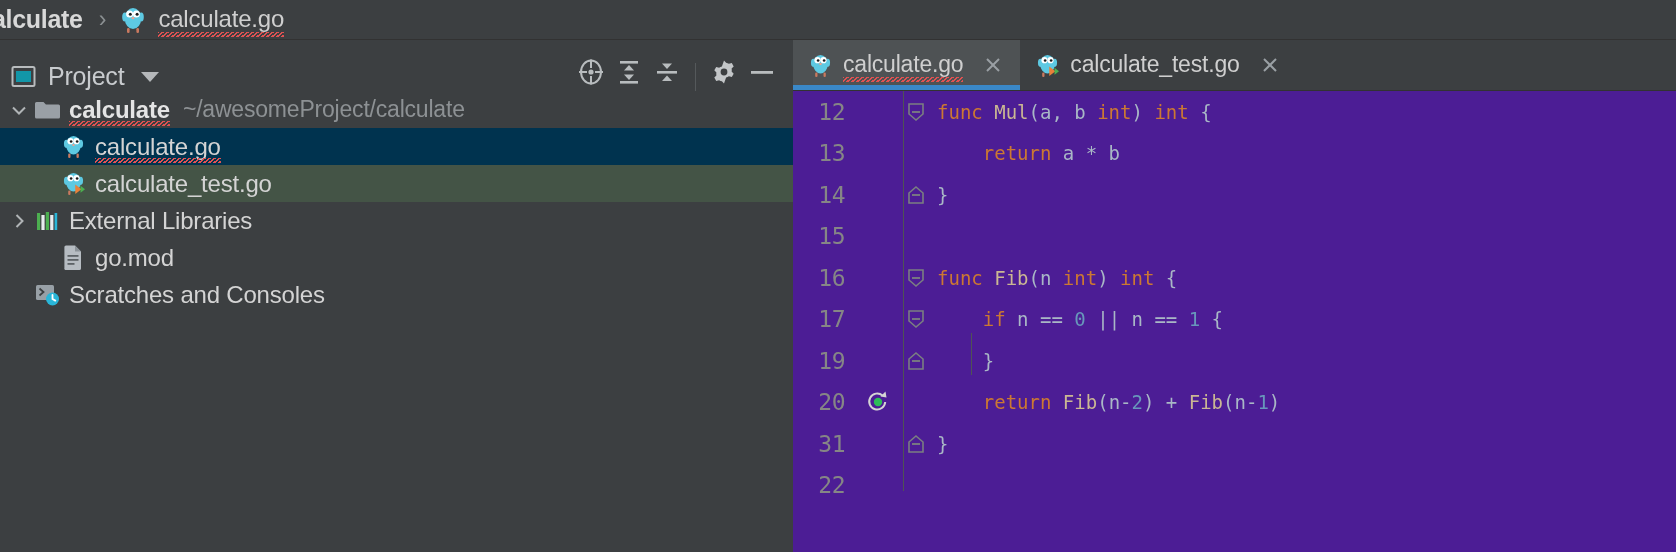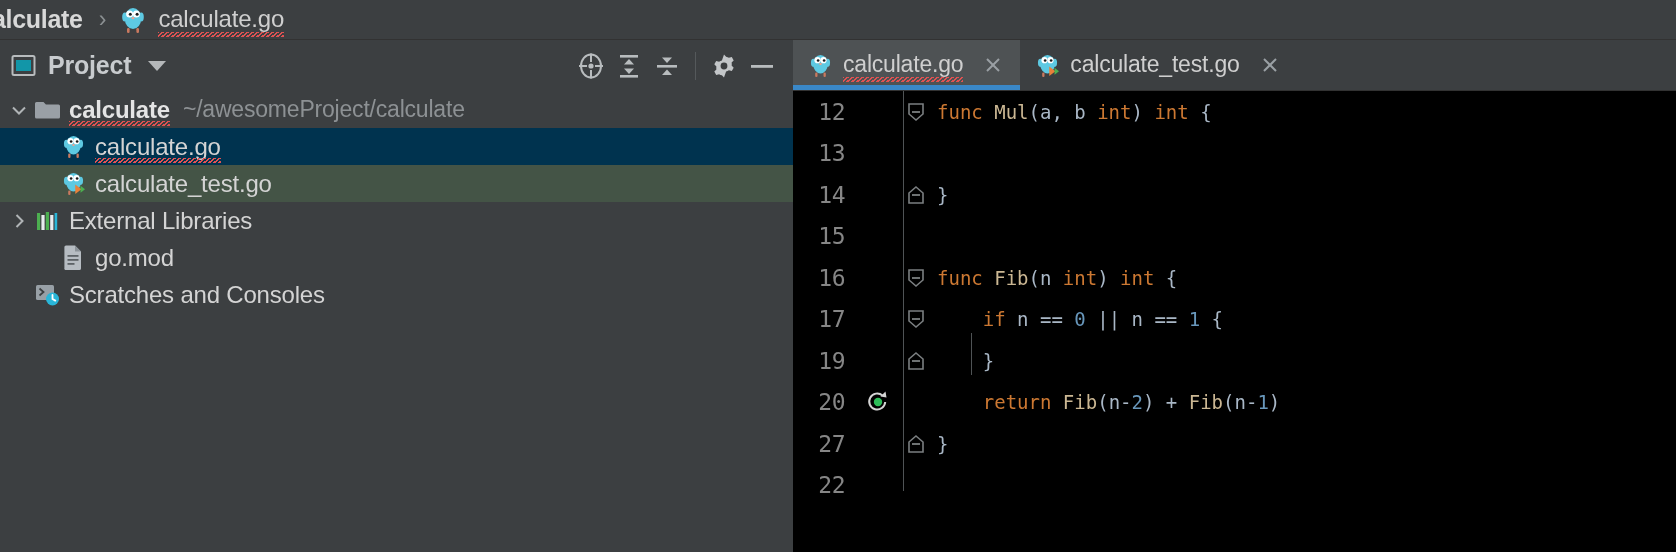--- a/index.html
+++ b/index.html
@@ -40,22 +40,22 @@
   
   .gopher { width: 26px; height: 30px; flex: none; }
   .gopher-sm { width: 23px; height: 27px; flex: none; }
 
   
   .left-panel {
     position: absolute; left: 0; top: 40px; width: 793px; height: 512px;
     background: #3c3f41;
   }
   .panel-header {
-    position: relative; height: 51px; display: flex; align-items: center;
-    padding: 0 12px 0 10px; background: #3c3f41; font-weight: bold;
+    position: relative; height: 51px; display: flex; align-items: flex-end;
+    padding: 0 12px 0 10px; background: #3c3f41;
   }
   .panel-title-group { display: flex; align-items: center; gap: 11px; }
   .panel-title {
     font-size: 25px; color: #c8cbce; letter-spacing: -0.2px;
   }
   .caret-down {
     width: 0; height: 0; border-left: 9px solid transparent;
     border-right: 9px solid transparent; border-top: 10px solid #b5b8ba;
     margin-left: 6px;
   }
@@ -115,21 +115,21 @@
   .tab-label {
     font-size: 23px; color: #cfcfcf; letter-spacing: -0.2px;
     position: relative; padding-bottom: 2px;
   }
   .tab-close {
     width: 26px; height: 26px; display: flex; align-items: center;
     justify-content: center; margin-left: 6px;
   }
   .code-wrap {
     position: relative; height: calc(552px - 40px - 51px); overflow: hidden;
-    background: #000000;
+    background: #4c1d95;
   }
   .code-row {
     position: relative; height: 41.5px; display: flex; align-items: center;
   }
   .lineno {
     width: 62px; text-align: right; padding-right: 10px;
     font-family: "DejaVu Sans Mono", monospace; font-size: 23px;
     color: #868686; flex: none; letter-spacing: -0.5px;
   }
   .gutter-icon {
@@ -425,20 +425,21 @@
                 <path d="M3 3 h14 v10 l-7 6 l-7 -6 z" fill="none" stroke="#7b7f81" stroke-width="1.6"></path>
                 <line x1="6" y1="11" x2="14" y2="11" stroke="#7b7f81" stroke-width="1.8"></line>
               </svg>
             </span>
             <span class="code-text"><span class="kw">func </span><span class="fn">Mul</span><span class="pl">(a, b </span><span class="kw">int</span><span class="pl">) </span><span class="kw">int</span><span class="pl"> {</span></span>
           </div>
           <div class="code-row">
             <span class="lineno">13</span>
             <span class="gutter-icon"></span>
             <span class="fold"></span>
+            <span class="code-text"><span class="pl">    </span><span class="kw">return</span><span class="pl"> a * b</span></span>
           </div>
           <div class="code-row">
             <span class="lineno">14</span>
             <span class="gutter-icon"></span>
             <span class="fold">
               <svg width="20" height="22" viewBox="0 0 20 22">
                 <path d="M10 3 l7 6 v10 h-14 v-10 z" fill="none" stroke="#7b7f81" stroke-width="1.6"></path>
                 <line x1="6" y1="11" x2="14" y2="11" stroke="#7b7f81" stroke-width="1.8"></line>
               </svg>
             </span>
@@ -489,21 +490,21 @@
               <svg width="26" height="26" viewBox="0 0 26 26">
                 <path d="M17.5 6.5 A8 8 0 1 0 20.2 13" fill="none" stroke="#d4d4d4" stroke-width="2"></path>
                 <path d="M20.5 2.5 L21.5 8.5 L15.5 7.5 Z" fill="#d4d4d4"></path>
                 <circle cx="13" cy="13" r="4.2" fill="#2dbd58"></circle>
               </svg>
             </span>
             <span class="fold"></span>
             <span class="code-text"><span class="pl">    </span><span class="kw">return</span><span class="pl"> </span><span class="fn">Fib</span><span class="pl">(n-</span><span class="num">2</span><span class="pl">) + </span><span class="fn">Fib</span><span class="pl">(n-</span><span class="num">1</span><span class="pl">)</span></span>
           </div>
           <div class="code-row">
-            <span class="lineno">27</span>
+            <span class="lineno">31</span>
             <span class="gutter-icon"></span>
             <span class="fold">
               <svg width="20" height="22" viewBox="0 0 20 22">
                 <path d="M10 3 l7 6 v10 h-14 v-10 z" fill="none" stroke="#7b7f81" stroke-width="1.6"></path>
                 <line x1="6" y1="11" x2="14" y2="11" stroke="#7b7f81" stroke-width="1.8"></line>
               </svg>
             </span>
             <span class="code-text"><span class="pl">}</span></span>
           </div>
           <div class="code-row">

